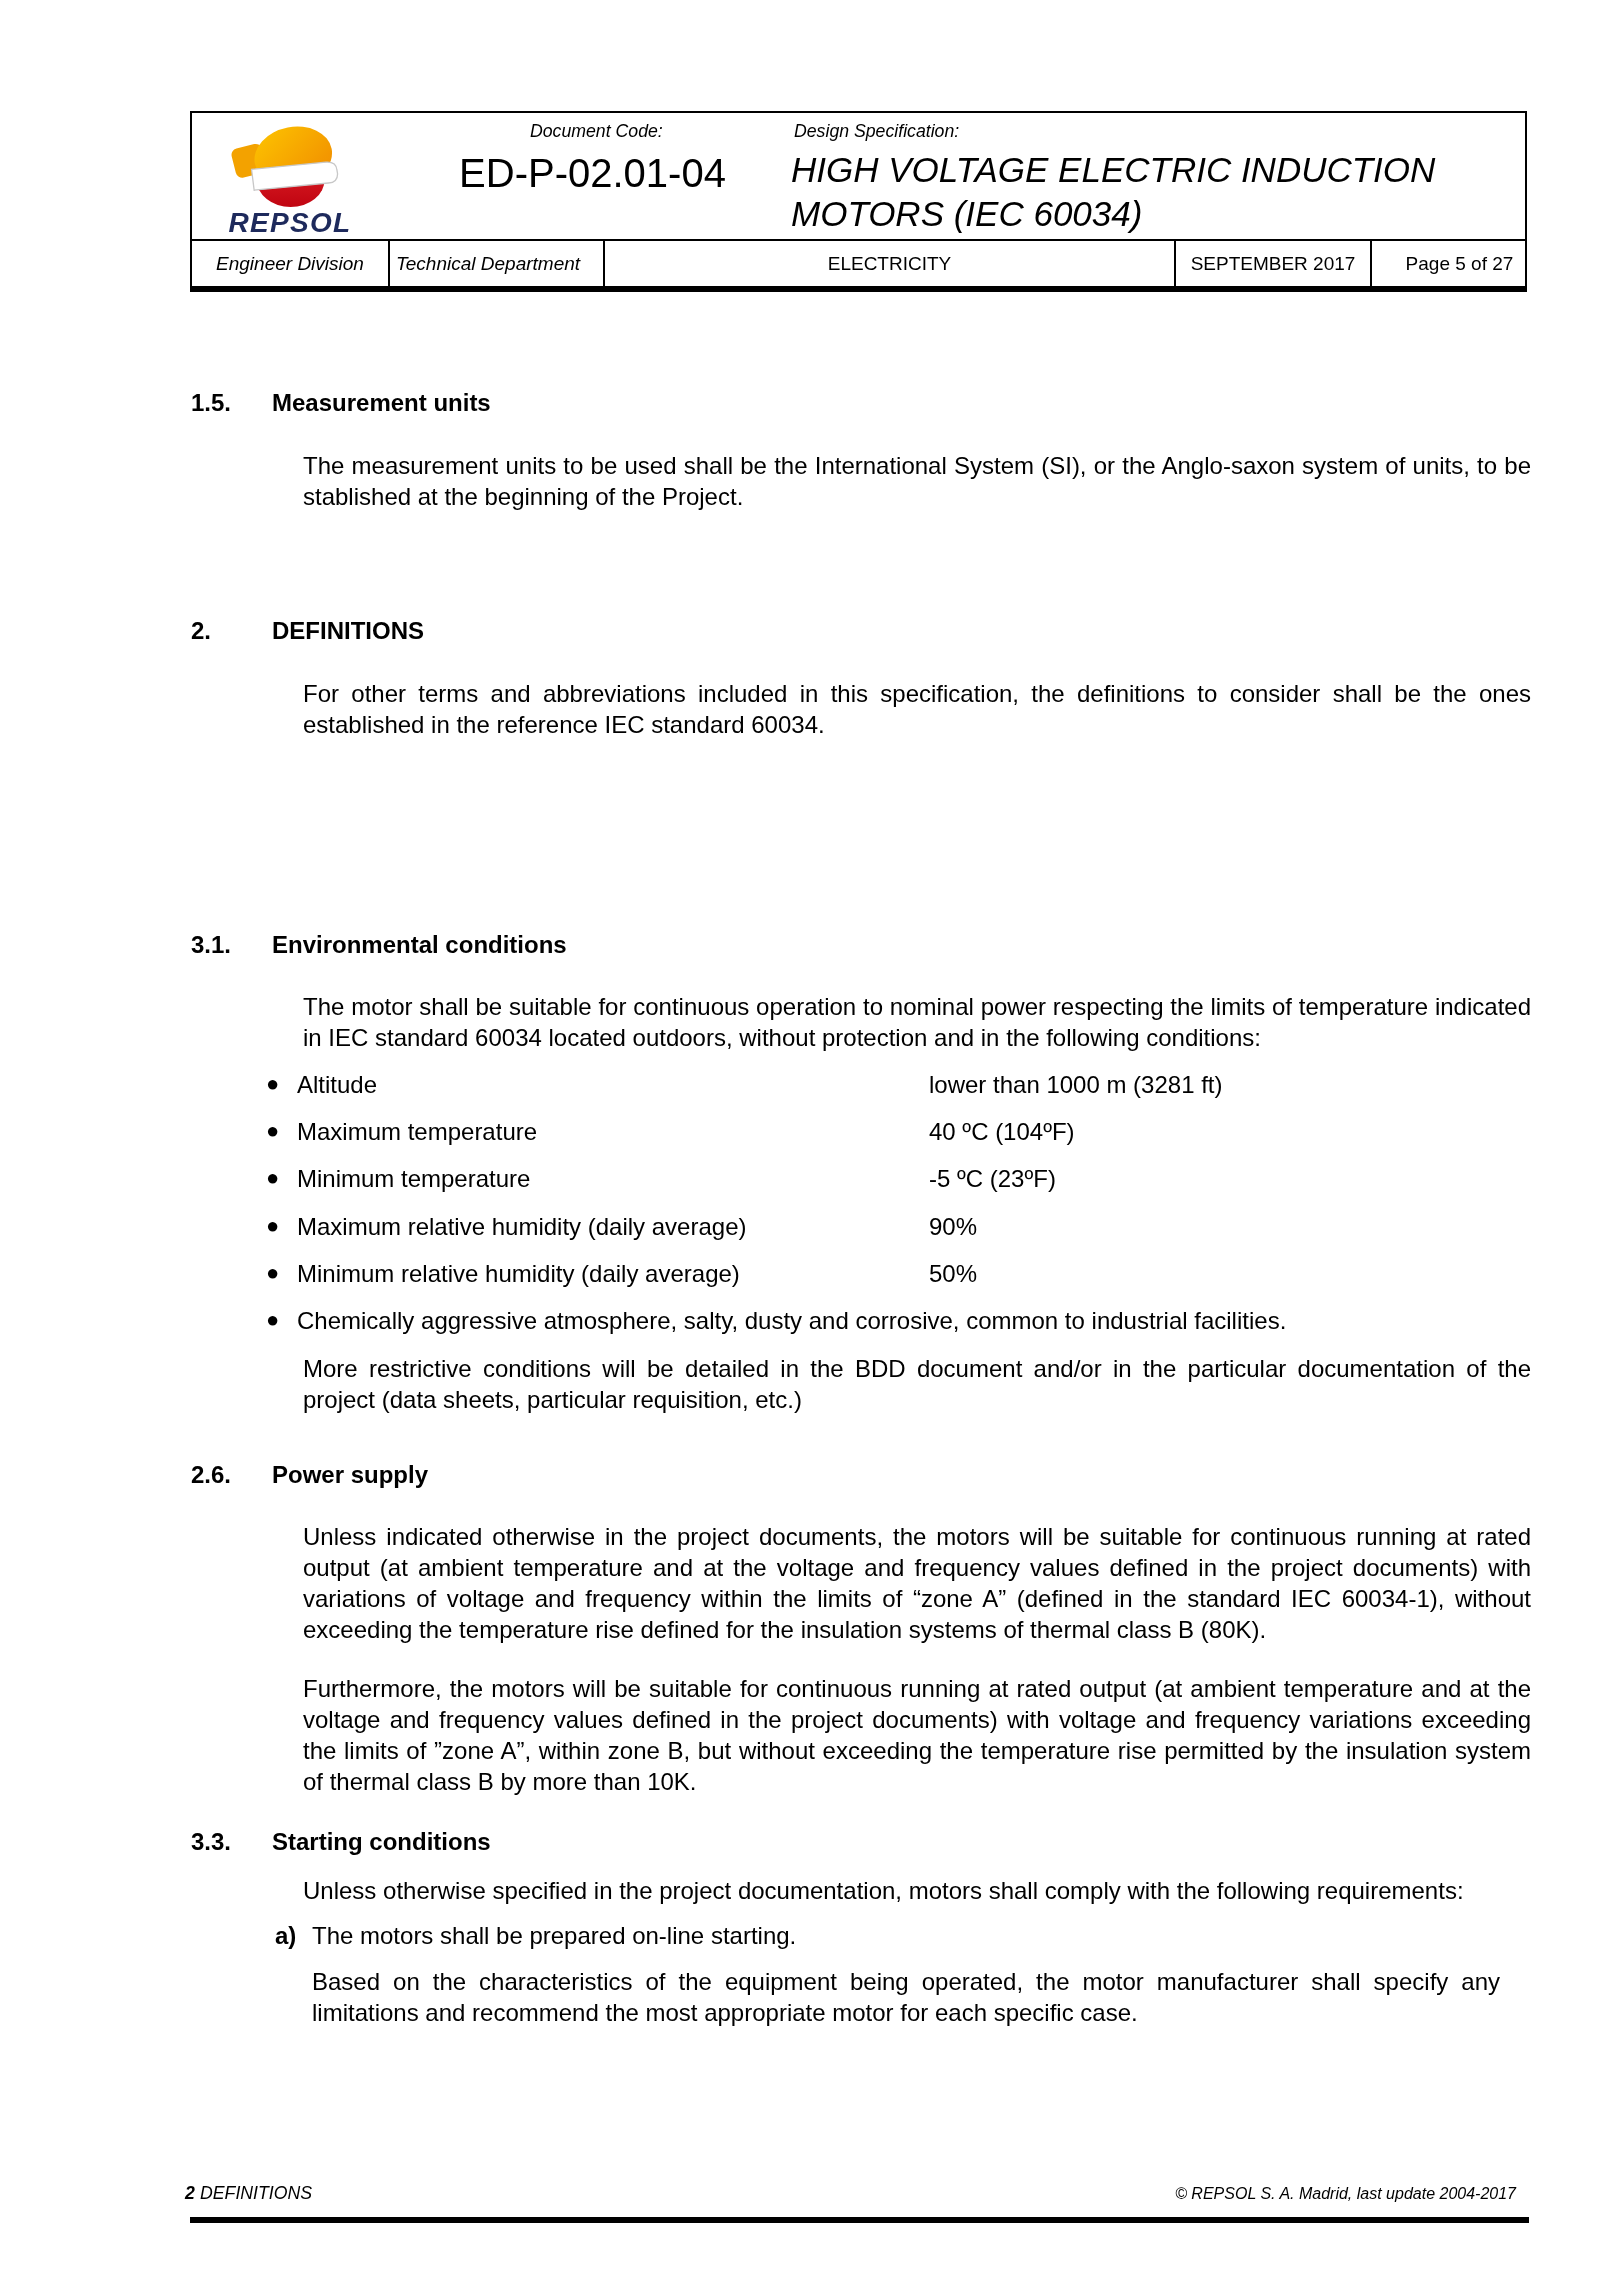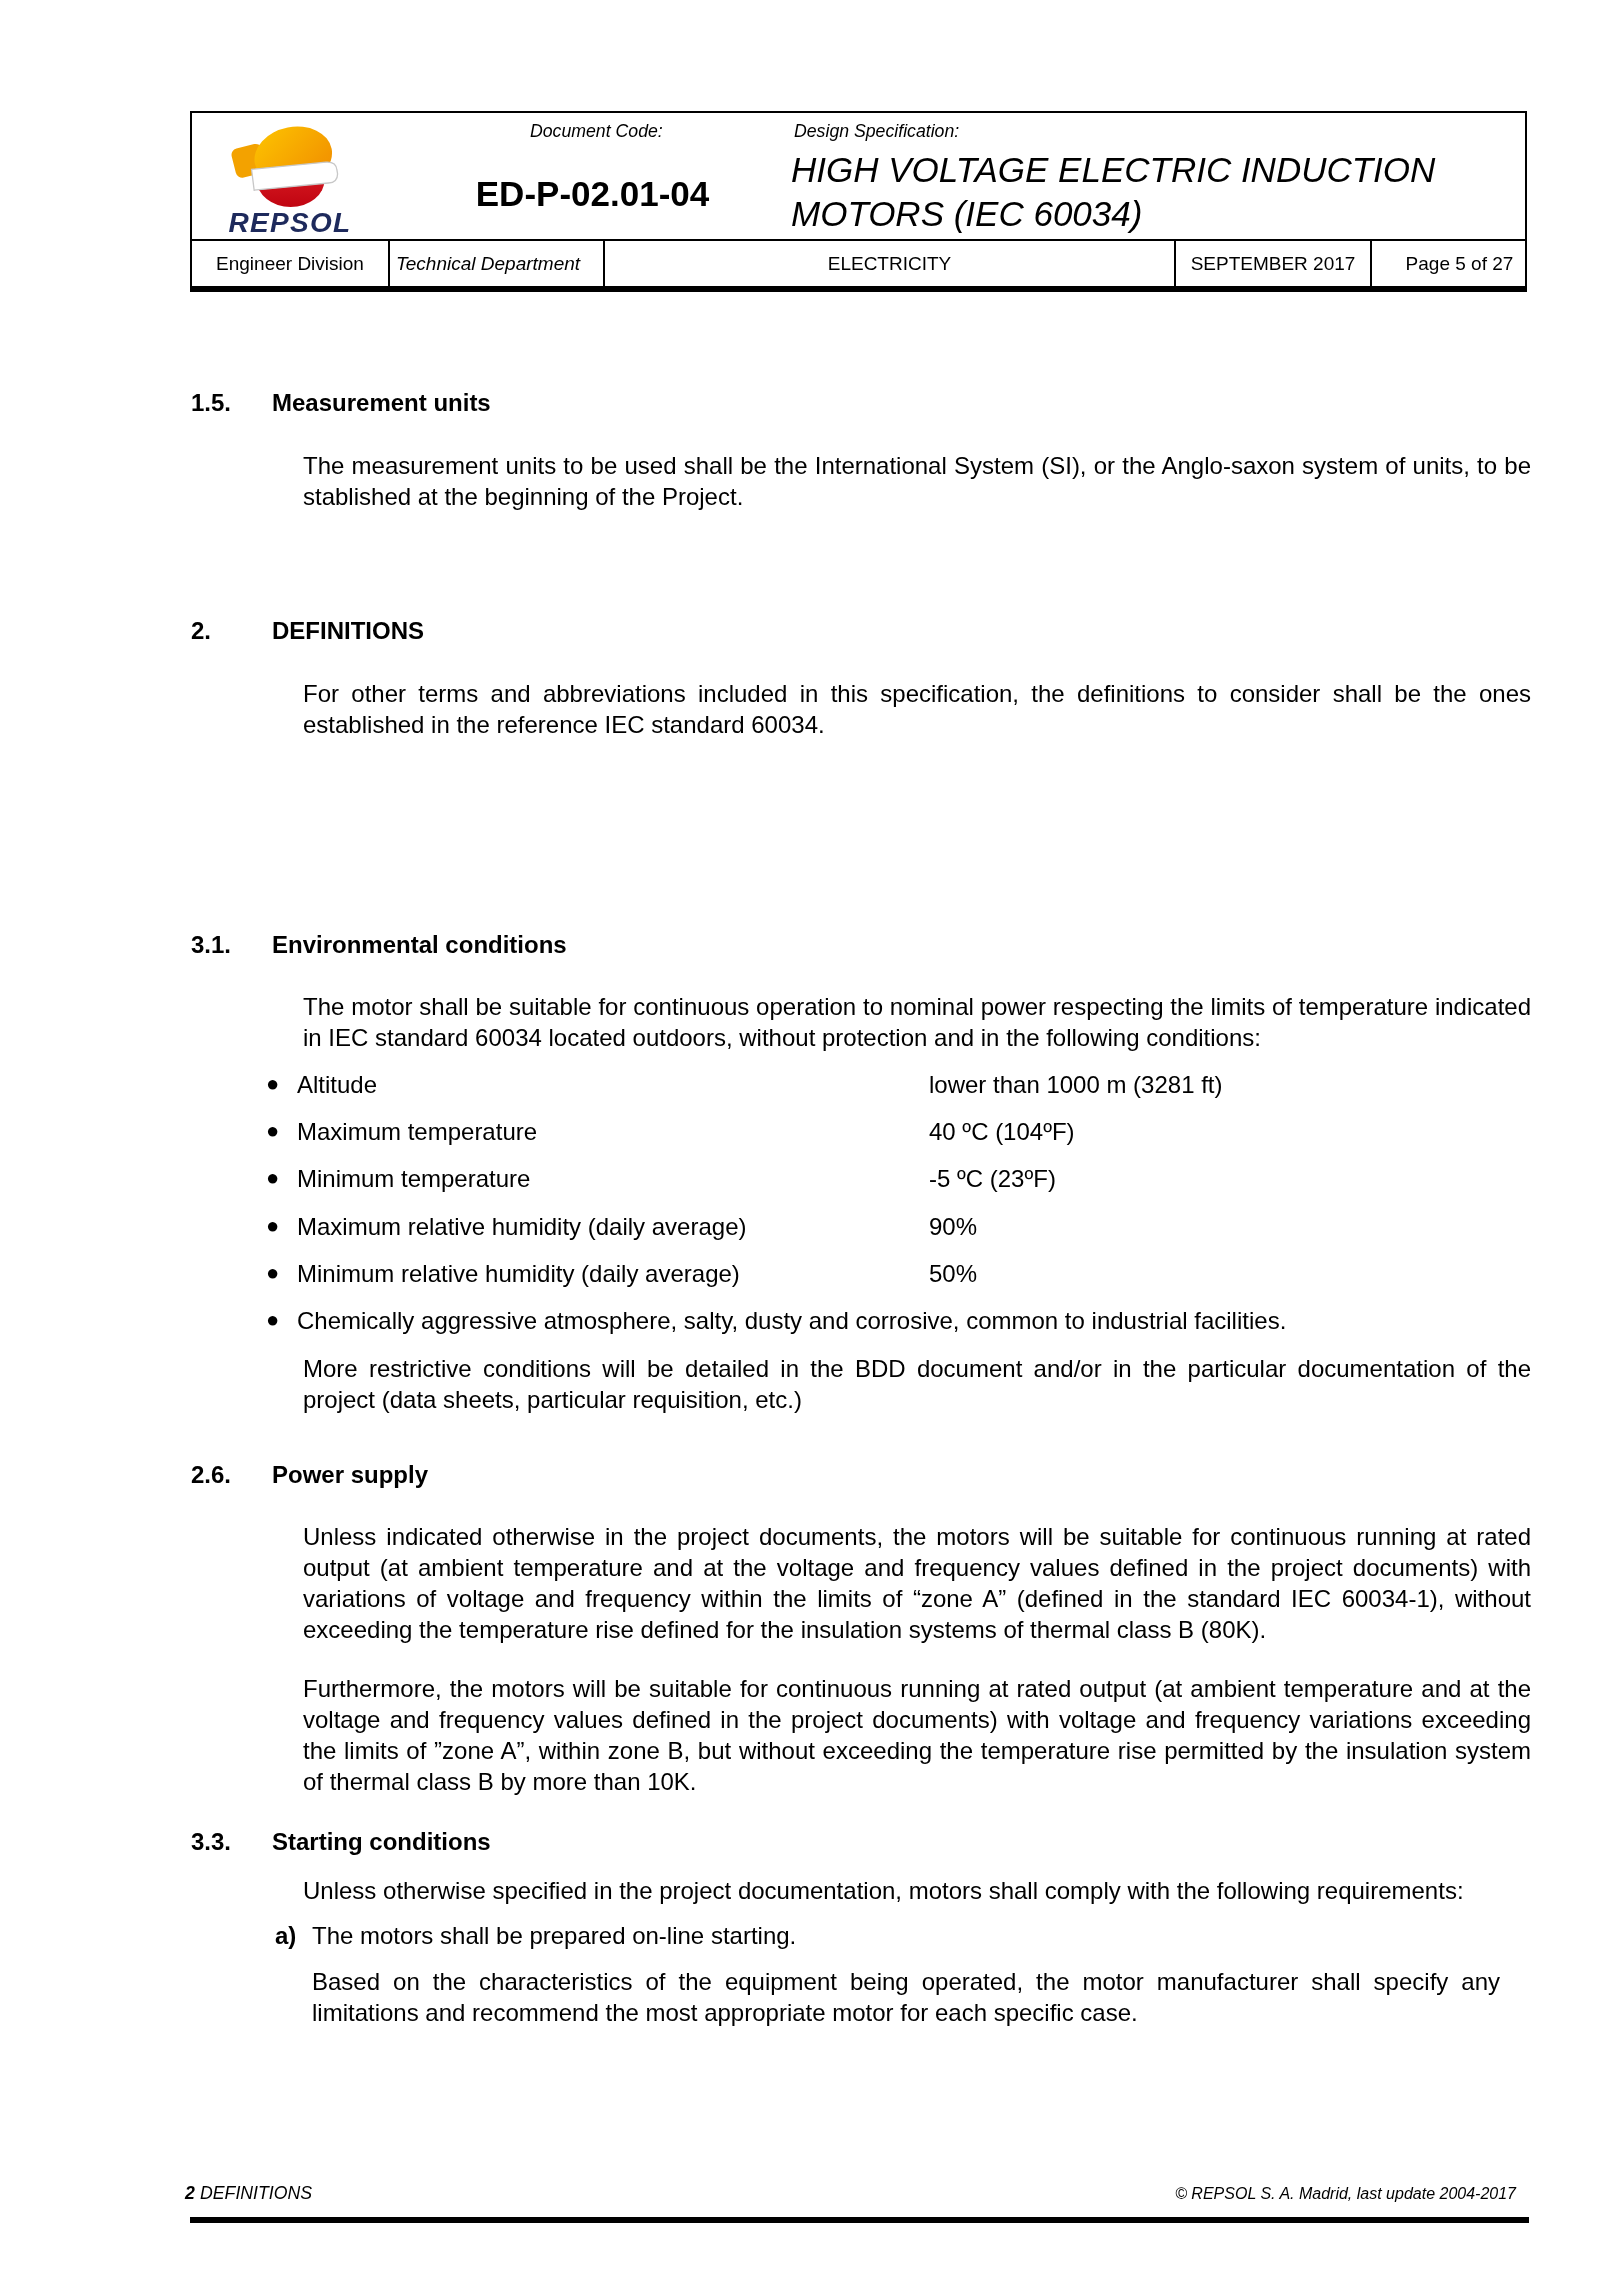--- a/index.html
+++ b/index.html
@@ -16,38 +16,38 @@
     position:absolute;left:190px;top:111px;width:1337px;height:181px;
     border:2.6px solid #000;border-bottom:6.5px solid #000;box-sizing:border-box;
     background:#fff;
   }
   .hdr-label{
     position:absolute;top:9.2px;font-size:17.7px;font-style:italic;line-height:19.6px;
   }
   #doc-code-label{left:338px;}
   #design-label{left:602px;}
   #doc-code{
-    position:absolute;left:250px;top:64px;width:301px;text-align:center;
-    font-size:35px;font-weight:bold;line-height:33px;
+    position:absolute;left:250px;top:44px;width:301px;text-align:center;
+    font-size:40px;font-weight:normal;line-height:33px;
   }
   #doc-title{
     position:absolute;left:599px;top:35px;width:700px;
     font-size:35px;font-style:italic;line-height:44px;
   }
   #logo{position:absolute;left:36px;top:11.8px;width:124px;height:116px;}
   #hdr-bottom{
     position:absolute;left:0;right:0;bottom:0;top:126px;
     border-top:2px solid #000;display:flex;align-items:stretch;
   }
   .hcell{
     display:flex;align-items:center;justify-content:center;
     font-size:19px;box-sizing:border-box;
   }
   .hcell+.hcell{border-left:2px solid #000;}
-  .hc1{width:196px;}
+  .hc1{width:196px;font-style:italic;}
   .hc2{width:198px;font-style:italic;}
   .hc3{flex:1;margin-left:17px;}
   .hc4{width:196px;}
   .hc5{width:155px;padding-left:22px;}
   
   .h{
     position:absolute;left:191px;width:1309px;
     font-size:24px;font-weight:bold;line-height:31px;white-space:nowrap;
   }
   .h .num{display:inline-block;width:81px;}

